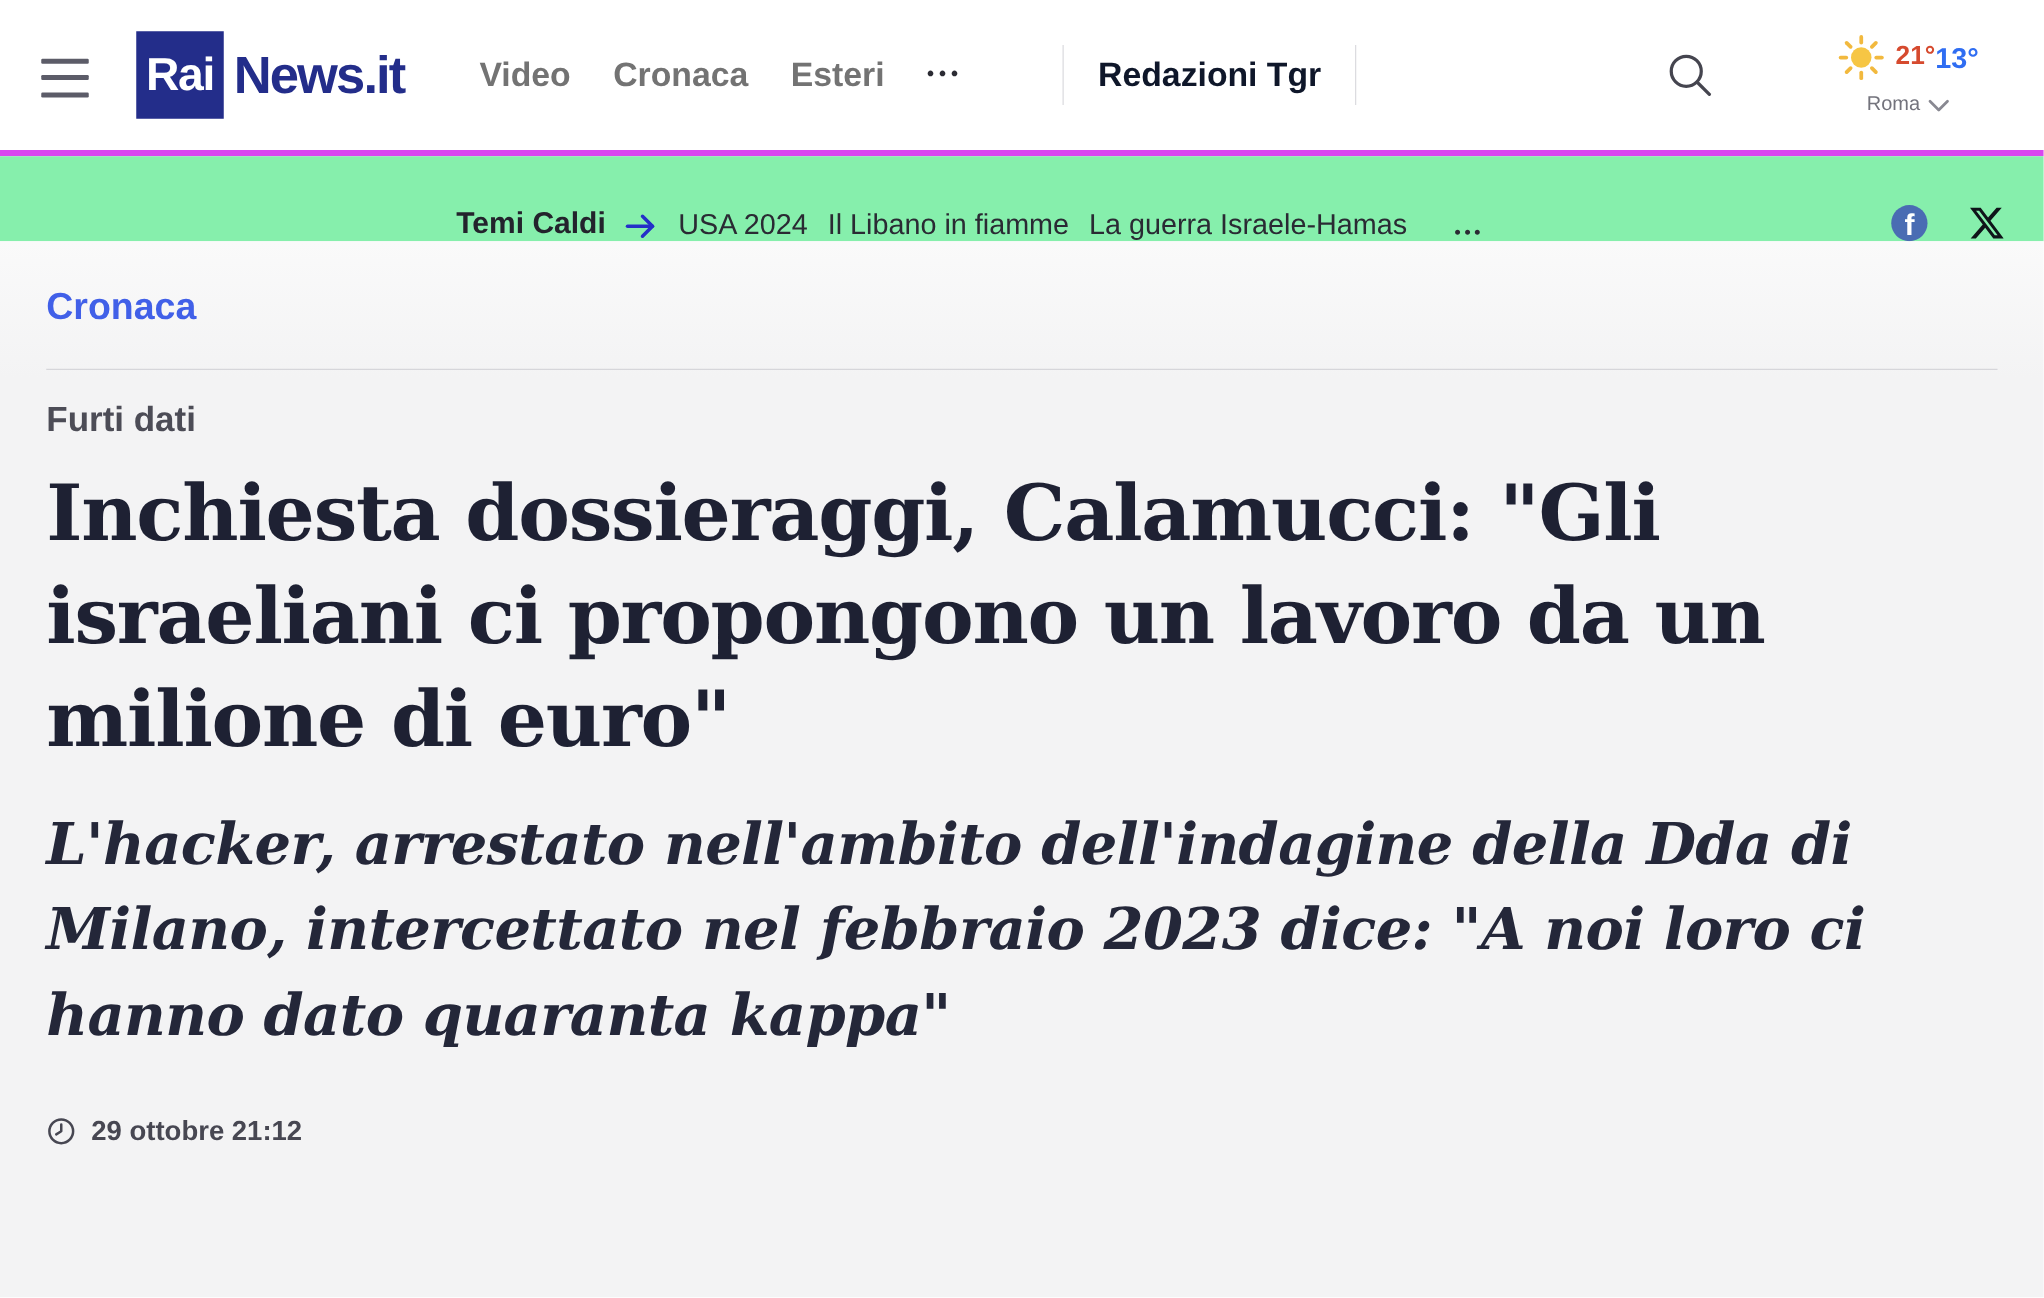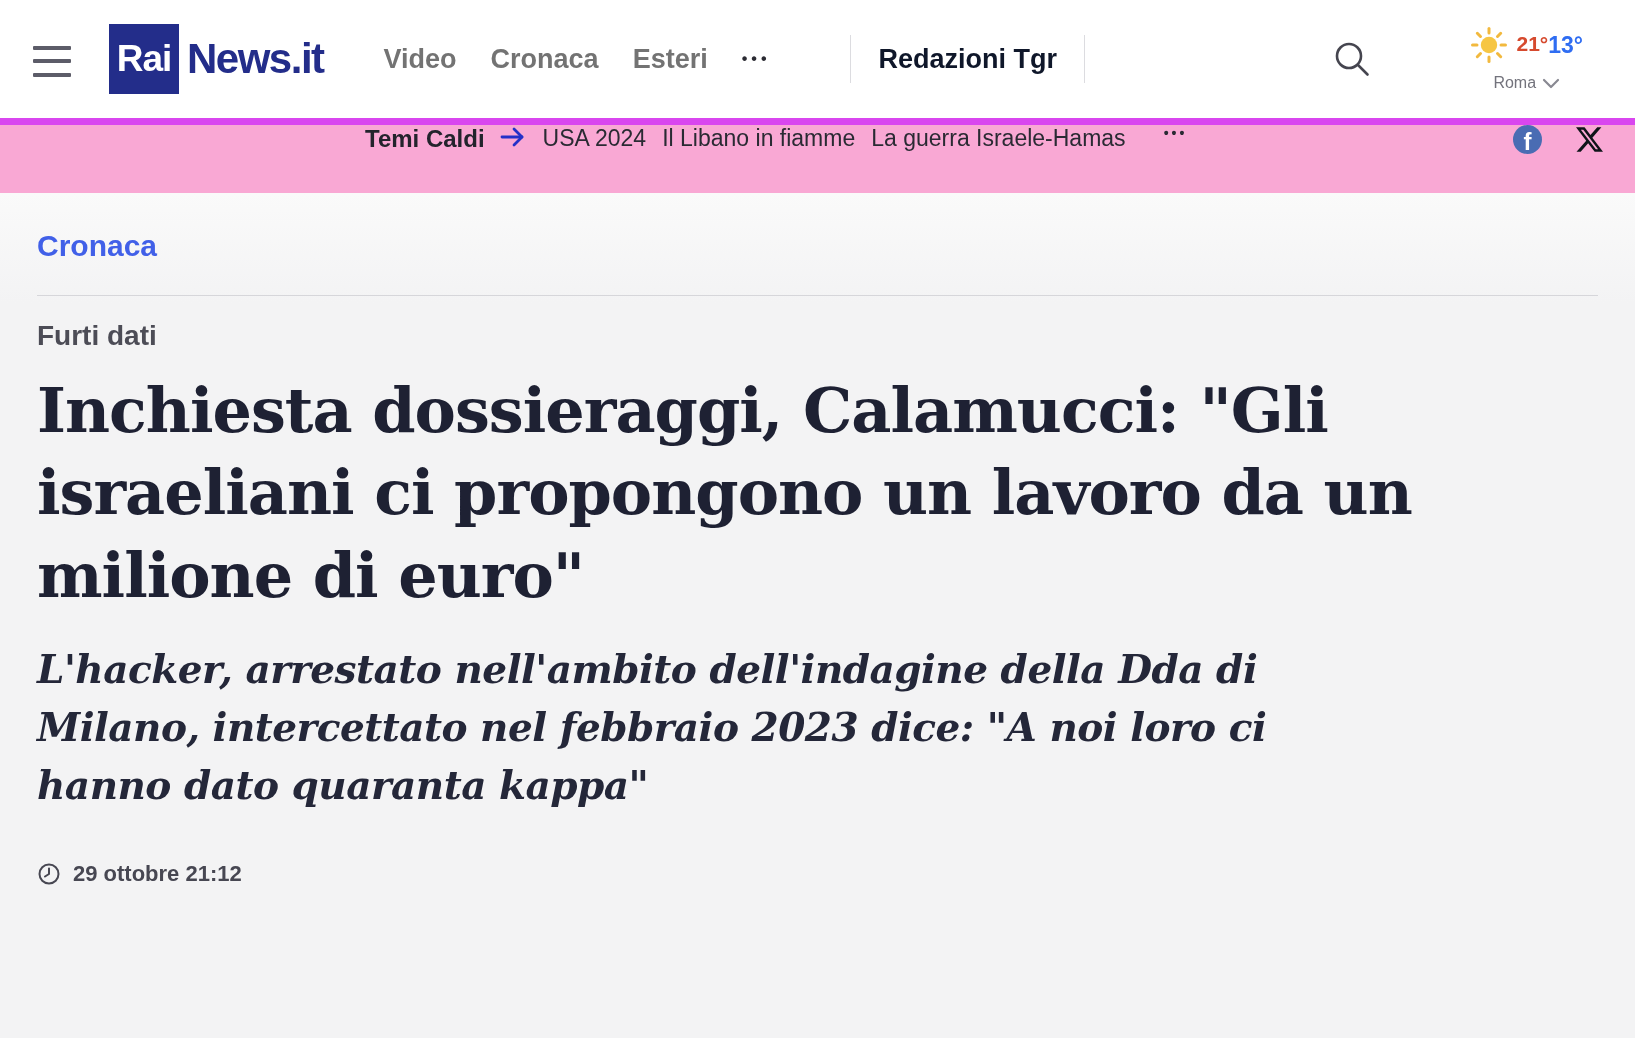--- a/index.html
+++ b/index.html
@@ -11,21 +11,21 @@
     display:flex; flex-direction:column;
     color:#2b2b33;
   }
 
   
   .top-header {
     height:125px; flex:0 0 125px;
     display:flex; align-items:center;
     padding:0 52px 0 33px;
     background:#ffffff;
-    border-bottom:7px solid #d946ef;
+    border-bottom:5px solid #d946ef;
   }
   .hamburger { width:38px; height:31px; display:flex; flex-direction:column; justify-content:space-between; cursor:pointer; margin-top:4px; }
   .hamburger span { display:block; height:4px; background:#5c5c68; border-radius:1px; }
 
   .logo { display:flex; align-items:center; margin-left:38px; cursor:pointer; }
   .logo-box {
     width:70px; height:70px; background:#232d8a;
     display:flex; align-items:center; justify-content:center;
     color:#ffffff; font-size:37px; font-weight:bold; letter-spacing:-1px;
   }
@@ -47,22 +47,22 @@
   .weather-top { display:flex; align-items:center; }
   .weather-temps { display:flex; flex-direction:row; margin-left:8px; line-height:1.05; }
   .temp-high { color:#d64a2e; font-weight:bold; font-size:21px; }
   .temp-low  { color:#2f6df2; font-weight:bold; font-size:23px; }
   .weather-city { margin-top:10px; display:flex; align-items:center; color:#73737c; font-size:16px; }
   .weather-city svg { margin-left:6px; }
 
   
   .topics-bar {
     height:68px; flex:0 0 68px;
-    display:flex; align-items:flex-start;
-    background:#f9a8d4;
+    display:flex; align-items:flex-end;
+    background:#86efac;
     padding:0 32px 0 365px;
   }
   .topics-title { font-size:24px; font-weight:bold; color:#23232c; cursor:pointer; white-space:nowrap; }
   .topics-arrow { margin-left:14px; display:flex; align-items:center; cursor:pointer; }
   .topic-link { font-size:23px; color:#2a2a33; margin-left:16px; cursor:pointer; white-space:nowrap; }
   .topics-more { font-size:14px; font-weight:bold; letter-spacing:3px; color:#2a2a33; margin-left:38px; cursor:pointer; }
   .social { margin-left:auto; display:flex; align-items:center; }
   .fb-circle {
     width:29px; height:29px; border-radius:50%;
     background:#4a6cb3; color:#ffffff;
@@ -86,21 +86,21 @@
     margin-top:18px;
     font-family:"DejaVu Serif","Liberation Serif",serif;
     font-weight:bold; font-size:62px; line-height:1.33;
     color:#1e2133; letter-spacing:-1px;
     white-space:pre-line;
   }
   .subheadline {
     margin-top:24px;
     font-family:"DejaVu Serif","Liberation Serif",serif;
     font-style:italic; font-weight:600;
-    font-size:39px; line-height:1.48;
+    font-size:46px; line-height:1.48;
     color:#242739; letter-spacing:-0.5px;
     white-space:pre-line;
   }
   .timestamp { margin-top:46px; display:flex; align-items:center; color:#474752; font-size:22px; font-weight:600; }
   .timestamp svg { margin-right:12px; }
 </style>
 </head>
 <body>
 
 <header class="top-header">

